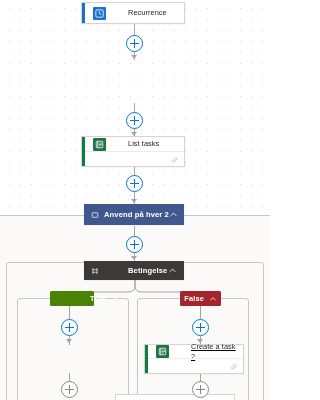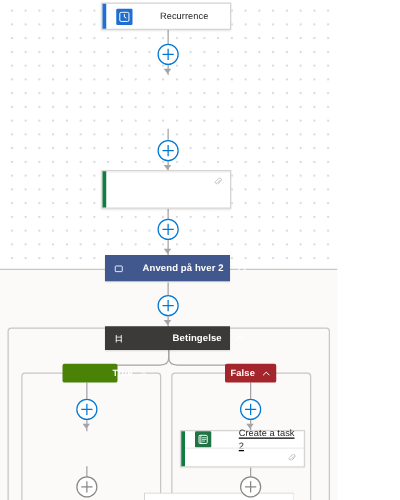--- a/index.html
+++ b/index.html
@@ -147,21 +147,20 @@
   
   .bar {
     position: absolute;
     box-sizing: border-box;
     display: flex;
     align-items: center;
     border-radius: 0;
     z-index: 7;
     cursor: pointer;
     box-shadow: 0 0.6px 1.4px rgba(0,0,0,0.14);
-    gap: 10px;
   }
   .bar-label {
     font-size: 7.6px;
     font-weight: bold;
     color: #ffffff;
     letter-spacing: 0.1px;
     white-space: nowrap;
   }
   .bar .lead-icon { flex: 0 0 auto; display:flex; align-items:center; }
   .bar .chev { margin-left: auto; flex: 0 0 auto; display:flex; align-items:center; }
@@ -256,20 +255,30 @@
   </div>
 
 
   <div class="plus-btn" style="left:126px; top:112px;">
     <span class="h"></span>
     <span class="v"></span>
   </div>
 
   <div class="card" style="left:81px; top:136px; width:104px; height:31px;">
     <div class="card-accent" style="background:#107c41;"></div>
+    <div class="card-head">
+      <span class="picon" style="background:#217346;">
+        <svg width="9" height="9" viewBox="0 0 16 16">
+          <rect x="2.2" y="2.2" width="11.6" height="11.6" rx="1.4" fill="none" stroke="#ffffff" stroke-width="1.4"></rect>
+          <path d="M4.8 2.2 L4.8 13.8" stroke="#ffffff" stroke-width="1.3"></path>
+          <path d="M7 5.6 L12 5.6 M7 8 L12 8 M7 10.4 L10 10.4" stroke="#ffffff" stroke-width="1.1" stroke-linecap="round"></path>
+        </svg>
+      </span>
+      <span class="card-title">List tasks</span>
+    </div>
     <div class="card-foot">
       <span class="clip">
         <svg width="7" height="7" viewBox="0 0 16 16">
           <path d="M11.2 5.4 L6.2 10.4 a2 2 0 0 1-2.9-2.9 L8.7 2.1 a3 3 0 0 1 4.3 4.3 L7.6 11.8" fill="none" stroke="#797775" stroke-width="1.5" stroke-linecap="round"></path>
         </svg>
       </span>
     </div>
   </div>
 
   <div class="plus-btn" style="left:126px; top:175px;">

